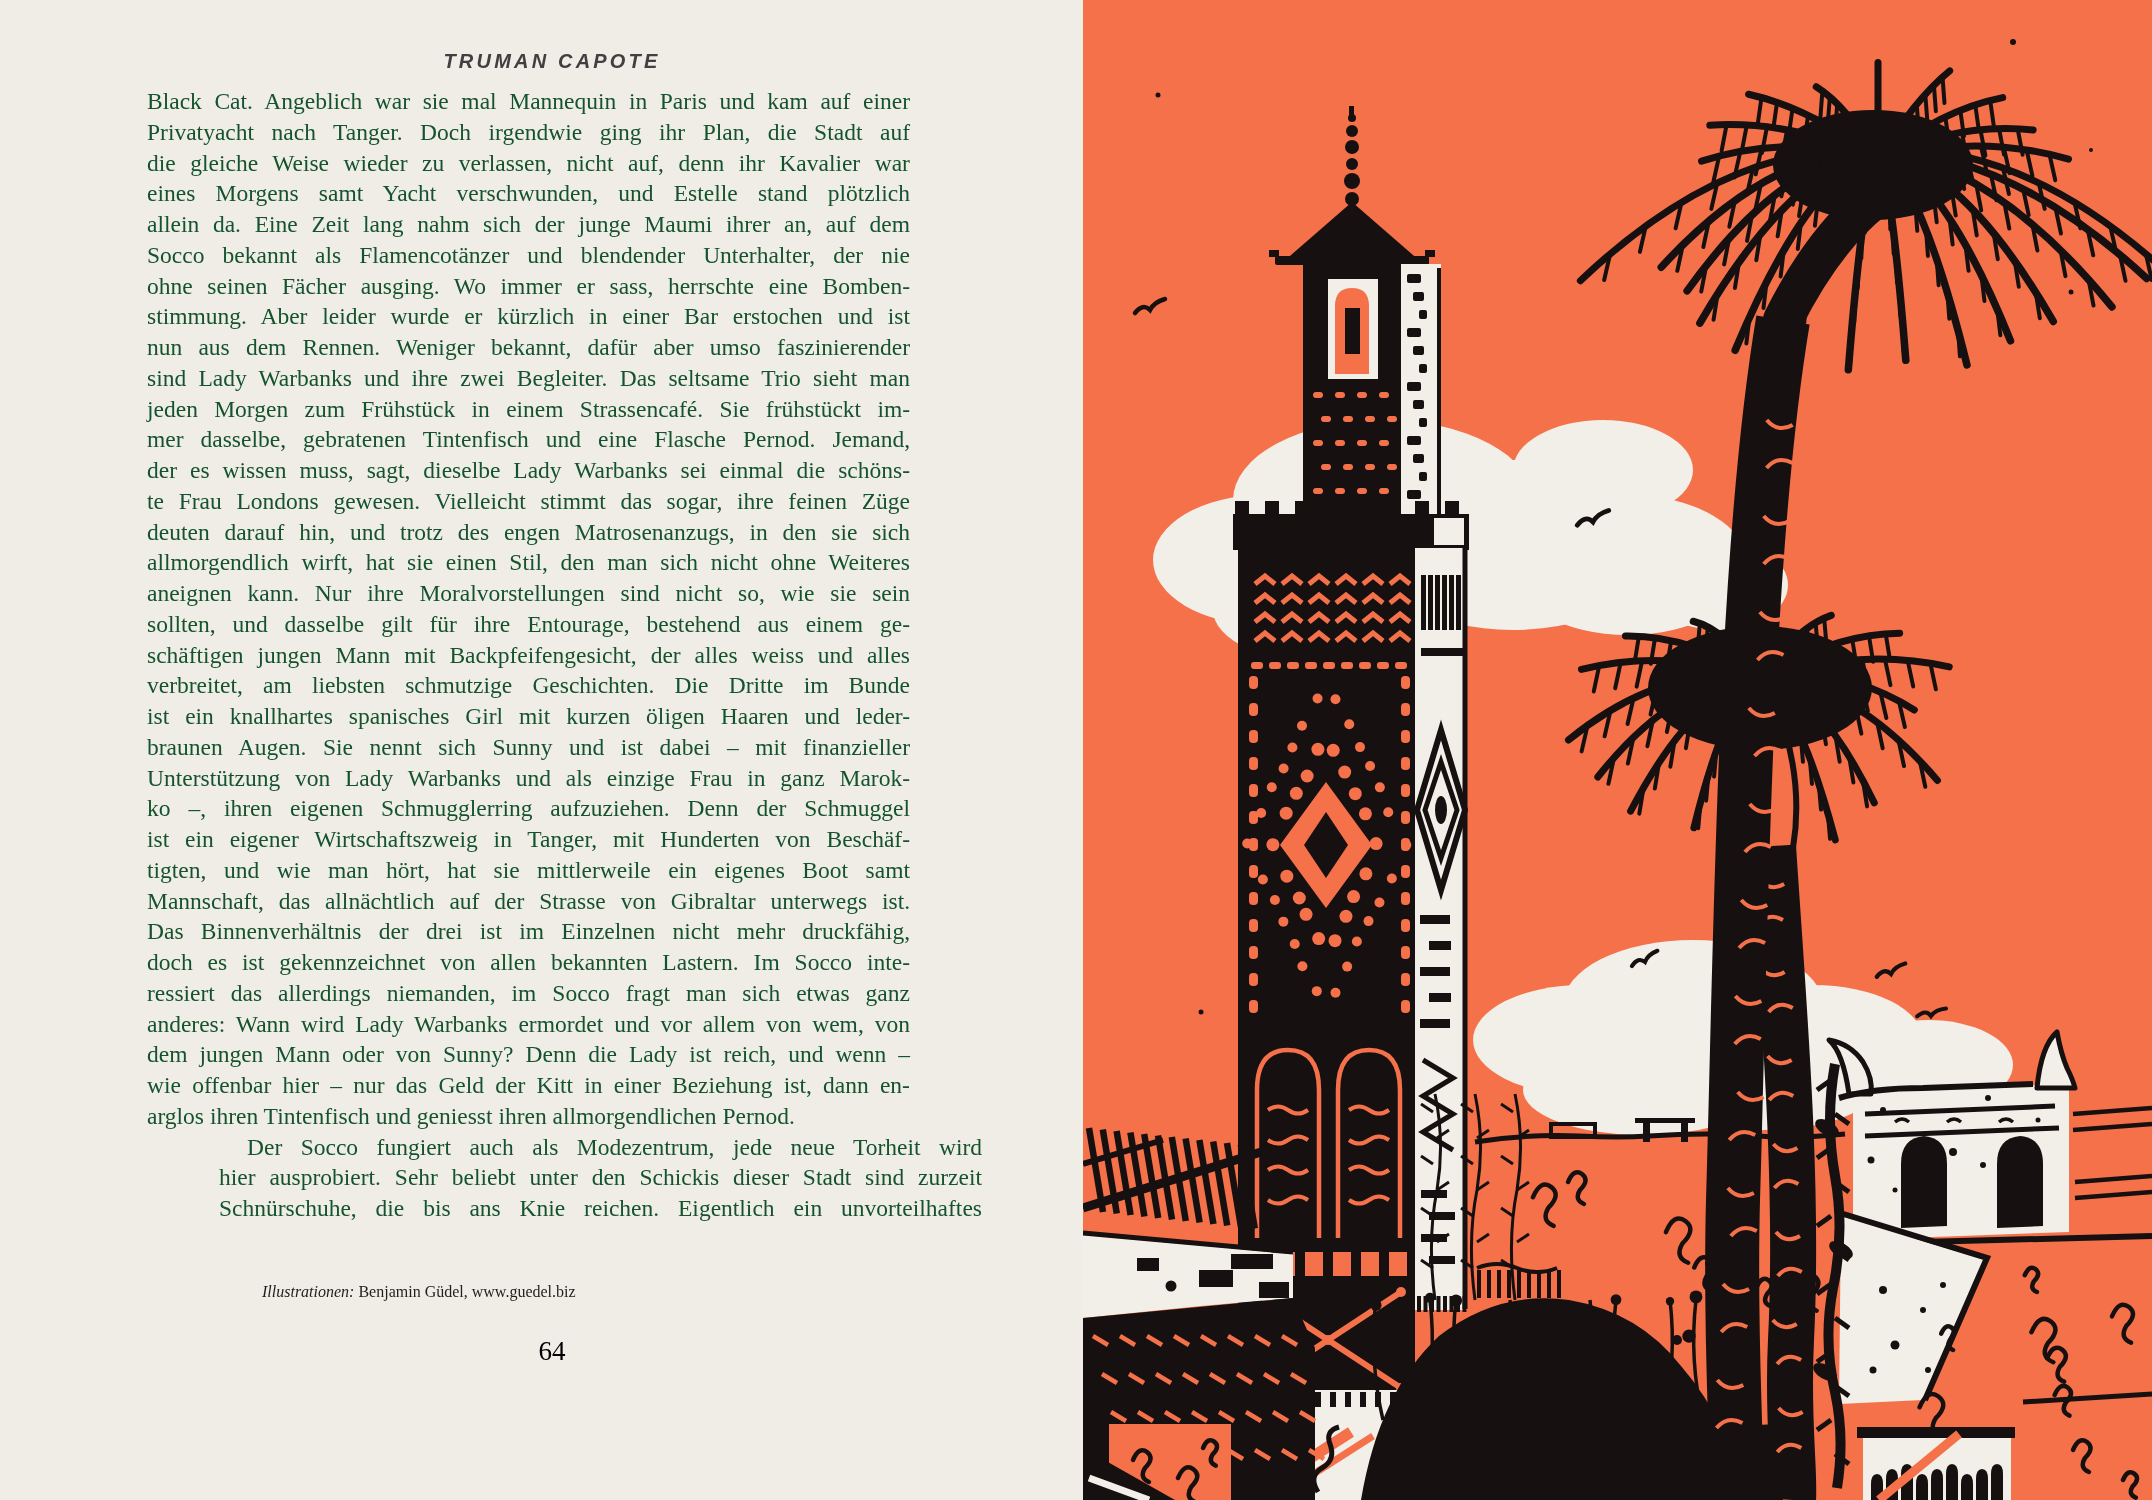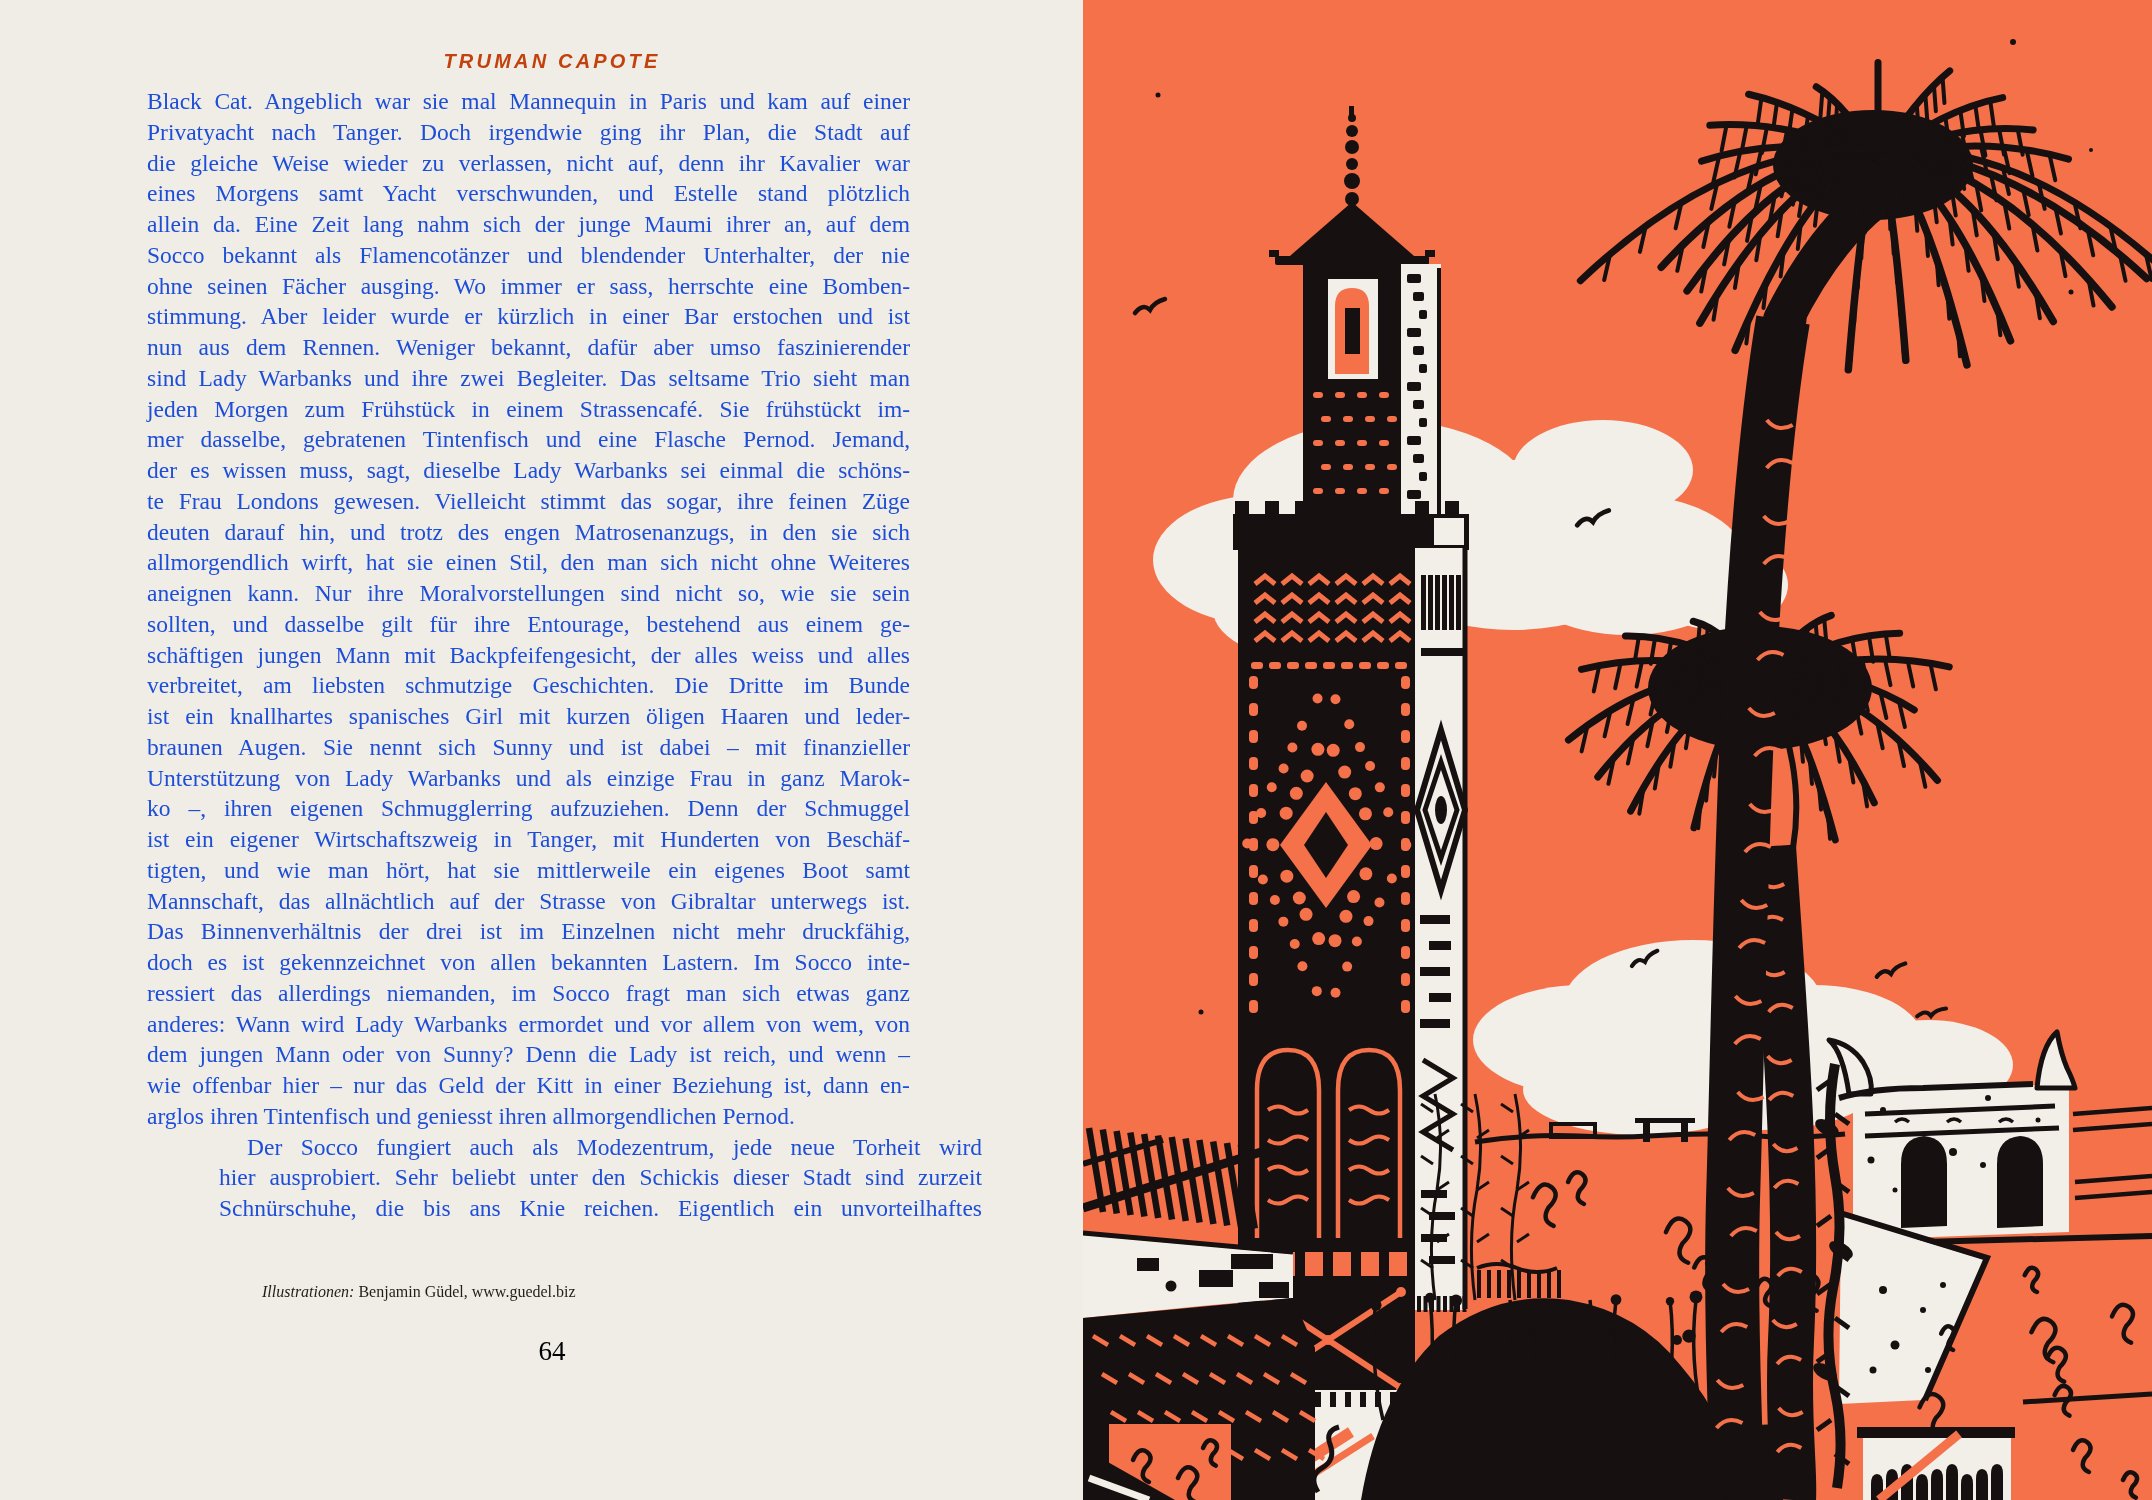--- a/index.html
+++ b/index.html
@@ -2,23 +2,23 @@
 <html><head>
 <meta charset="utf-8">
 <style>
   html,body{margin:0;padding:0;background:#d8d4cd;}
   .spread{position:relative;width:2152px;height:1500px;display:flex;background:#F0EDE7;overflow:hidden;}
   .page-left{position:relative;width:1083px;height:1500px;background:#F0EDE7;}
   .page-right{position:relative;width:1069px;height:1500px;}
   .page-right svg{display:block;width:1069px;height:1500px;}
   .header-title{position:absolute;top:50px;left:552px;transform:translateX(-50%);
     font-family:"Liberation Sans",sans-serif;font-style:italic;font-weight:700;font-size:20px;
-    letter-spacing:3.2px;color:#c2410c;white-space:nowrap;}
+    letter-spacing:3.2px;color:#404040;white-space:nowrap;}
   .textblock{position:absolute;top:86px;left:147px;width:763px;
-    font-family:"Liberation Serif",serif;font-size:23.5px;line-height:30.75px;color:#1d4ed8;}
+    font-family:"Liberation Serif",serif;font-size:23.5px;line-height:30.75px;color:#14532d;}
   .line{height:30.75px;white-space:nowrap;}
   .line span{white-space:nowrap;}
   .line.p2{margin-left:72px;}
   .credit{position:absolute;top:1283px;left:262px;font-family:"Liberation Serif",serif;
     font-size:16px;color:#221D19;white-space:nowrap;}
   .credit .lbl{font-style:italic;}
   .folio{position:absolute;top:1336px;left:552px;transform:translateX(-50%);
     font-family:"Liberation Serif",serif;font-size:27px;color:#000000;}
 </style>
 </head>

